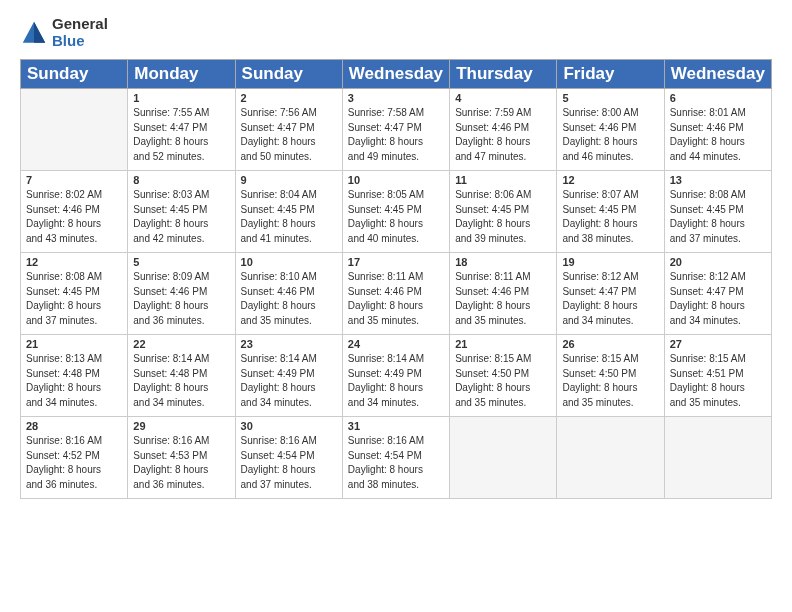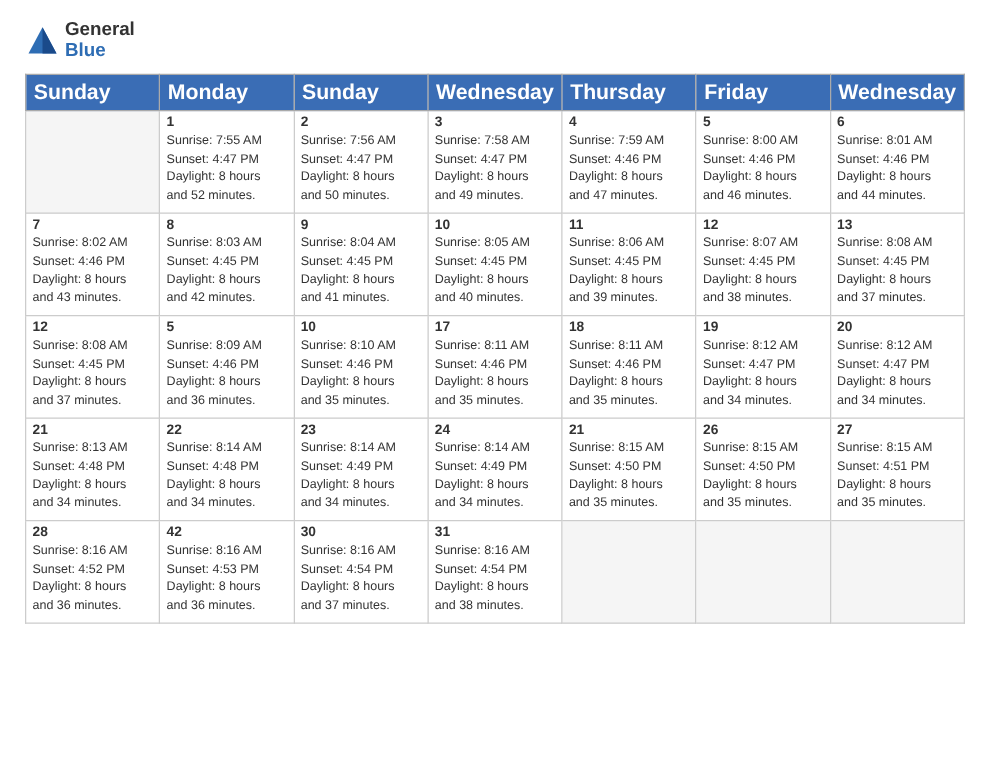--- a/index.html
+++ b/index.html
@@ -244,21 +244,21 @@
             <span class="day-num">27</span>
             <div class="cell-info">Sunrise: 8:15 AM<br>Sunset: 4:51 PM<br>Daylight: 8 hours<br>and 35 minutes.</div>
           </td>
         </tr>
         <tr>
           <td>
             <span class="day-num">28</span>
             <div class="cell-info">Sunrise: 8:16 AM<br>Sunset: 4:52 PM<br>Daylight: 8 hours<br>and 36 minutes.</div>
           </td>
           <td>
-            <span class="day-num">42</span>
+            <span class="day-num">29</span>
             <div class="cell-info">Sunrise: 8:16 AM<br>Sunset: 4:53 PM<br>Daylight: 8 hours<br>and 36 minutes.</div>
           </td>
           <td>
             <span class="day-num">30</span>
             <div class="cell-info">Sunrise: 8:16 AM<br>Sunset: 4:54 PM<br>Daylight: 8 hours<br>and 37 minutes.</div>
           </td>
           <td>
             <span class="day-num">31</span>
             <div class="cell-info">Sunrise: 8:16 AM<br>Sunset: 4:54 PM<br>Daylight: 8 hours<br>and 38 minutes.</div>
           </td>

